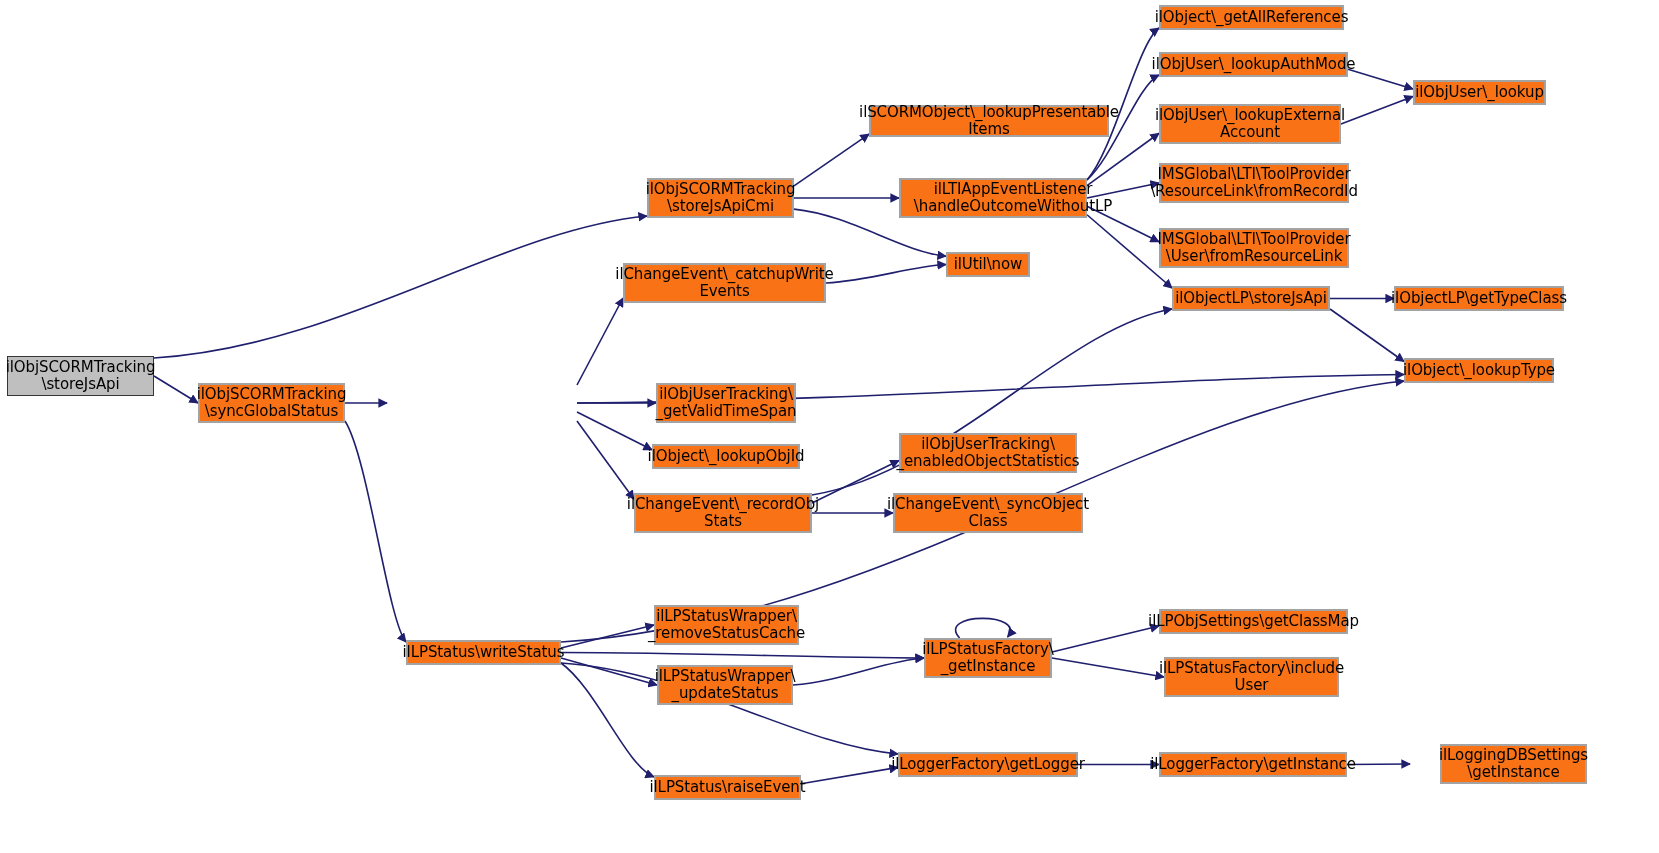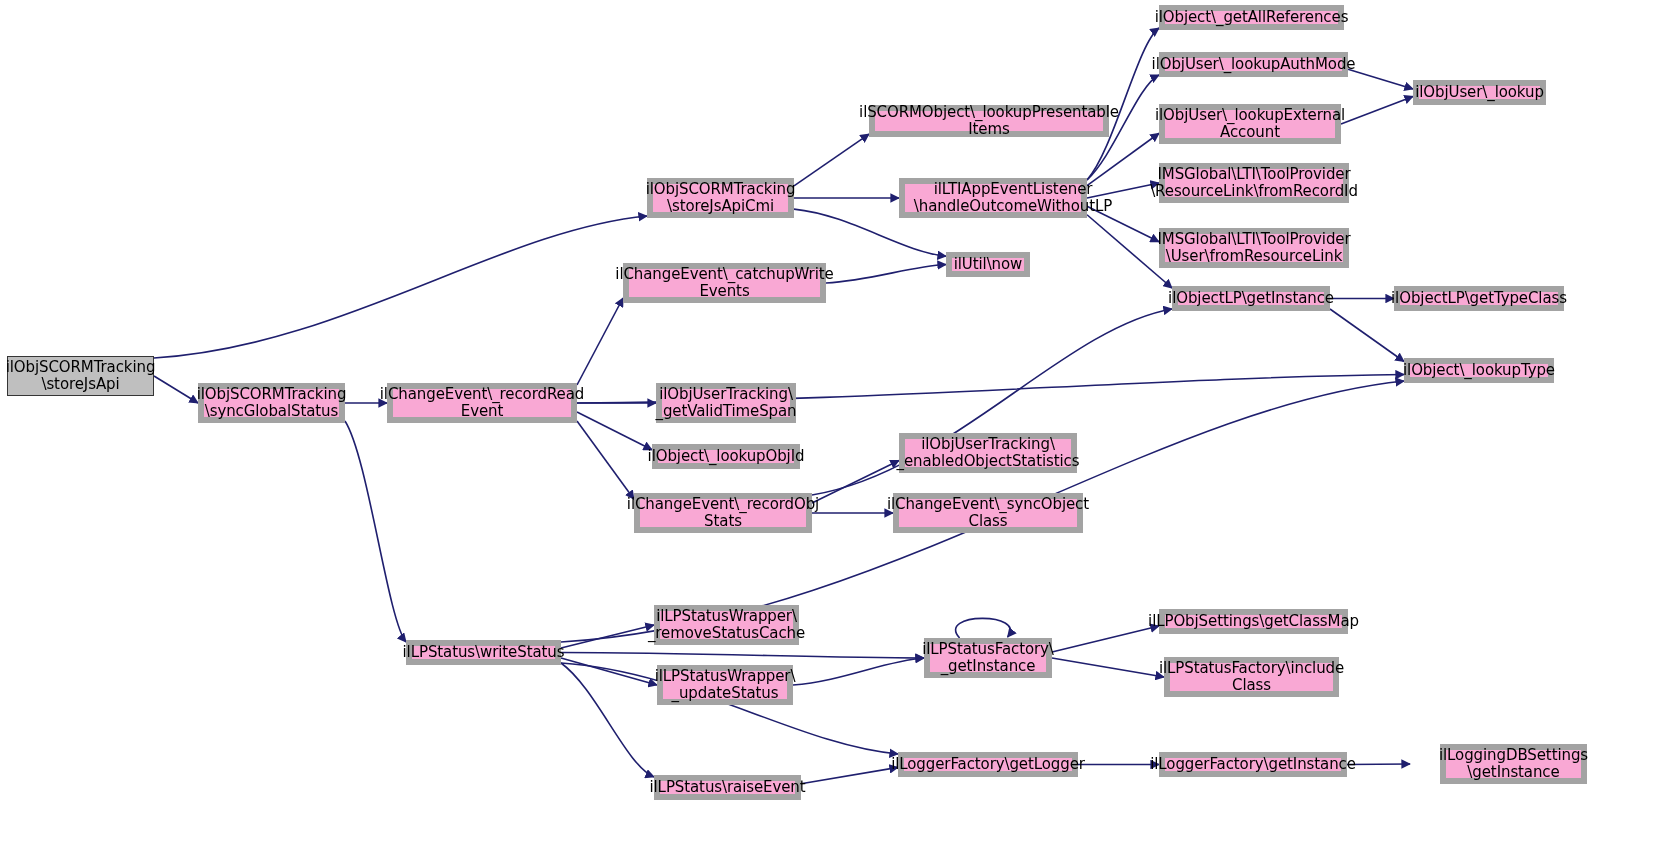--- a/index.html
+++ b/index.html
@@ -19,22 +19,22 @@
     position: absolute;
     left: 0;
     top: 0;
     width: 1659px;
     height: 853px;
     pointer-events: none;
   }
   .node {
     position: absolute;
     box-sizing: border-box;
-    border: 6px solid #a3a3a3;
-    background: #f9a8d4;
+    border: 2px solid #a3a3a3;
+    background: #f97316;
     color: #000000;
     display: flex;
     align-items: center;
     justify-content: center;
     text-align: center;
     font-size: 15px;
     line-height: 17px;
     letter-spacing: -0.1px;
     white-space: pre-line;
     padding: 0 3px;
@@ -102,56 +102,54 @@
       </g>
   </svg>
 <div class="node root" style="left: 7px; top: 356px; width: 147px; height: 40px;"><span class="node-label">ilObjSCORMTracking
 \storeJsApi</span></div>
     <div class="node" style="left: 198px; top: 383px; width: 147px; height: 40px;"><span class="node-label">ilObjSCORMTracking
 \syncGlobalStatus</span></div>
     <div class="node" style="left: 647px; top: 178px; width: 147px; height: 40px;"><span class="node-label">ilObjSCORMTracking
 \storeJsApiCmi</span></div>
     <div class="node" style="left: 623px; top: 263px; width: 203px; height: 40px;"><span class="node-label">ilChangeEvent\_catchupWrite
 Events</span></div>
-    <div class="node" style="left: 387px; top: 383px; width: 190px; height: 40px;"><span class="node-label">ilChangeEvent\_recordRead
-Event</span></div>
     <div class="node" style="left: 869px; top: 105px; width: 240px; height: 32px;"><span class="node-label">ilSCORMObject\_lookupPresentable
 Items</span></div>
     <div class="node" style="left: 899px; top: 178px; width: 188px; height: 40px; padding-left: 43px;"><span class="node-label">ilLTIAppEventListener
 \handleOutcomeWithoutLP</span></div>
     <div class="node" style="left: 946px; top: 252px; width: 84px; height: 25px;"><span class="node-label">ilUtil\now</span></div>
     <div class="node" style="left: 1159px; top: 5px; width: 185px; height: 25px;"><span class="node-label">ilObject\_getAllReferences</span></div>
     <div class="node" style="left: 1159px; top: 52px; width: 189px; height: 25px;"><span class="node-label">ilObjUser\_lookupAuthMode</span></div>
     <div class="node" style="left: 1159px; top: 104px; width: 182px; height: 40px;"><span class="node-label">ilObjUser\_lookupExternal
 Account</span></div>
     <div class="node" style="left: 1159px; top: 163px; width: 190px; height: 40px;"><span class="node-label">IMSGlobal\LTI\ToolProvider
 \ResourceLink\fromRecordId</span></div>
     <div class="node" style="left: 1159px; top: 228px; width: 190px; height: 40px;"><span class="node-label">IMSGlobal\LTI\ToolProvider
 \User\fromResourceLink</span></div>
     <div class="node" style="left: 1413px; top: 80px; width: 133px; height: 25px;"><span class="node-label">ilObjUser\_lookup</span></div>
-    <div class="node" style="left: 1172px; top: 286px; width: 158px; height: 25px;"><span class="node-label">ilObjectLP\getInstance</span></div>
+    <div class="node" style="left: 1172px; top: 286px; width: 158px; height: 25px;"><span class="node-label">ilObjectLP\storeJsApi</span></div>
     <div class="node" style="left: 1394px; top: 286px; width: 170px; height: 25px;"><span class="node-label">ilObjectLP\getTypeClass</span></div>
     <div class="node" style="left: 1404px; top: 358px; width: 150px; height: 25px;"><span class="node-label">ilObject\_lookupType</span></div>
     <div class="node" style="left: 656px; top: 383px; width: 140px; height: 40px;"><span class="node-label">ilObjUserTracking\
 _getValidTimeSpan</span></div>
     <div class="node" style="left: 652px; top: 444px; width: 148px; height: 25px;"><span class="node-label">ilObject\_lookupObjId</span></div>
     <div class="node" style="left: 634px; top: 493px; width: 178px; height: 40px;"><span class="node-label">ilChangeEvent\_recordObj
 Stats</span></div>
     <div class="node" style="left: 899px; top: 433px; width: 178px; height: 40px;"><span class="node-label">ilObjUserTracking\
 _enabledObjectStatistics</span></div>
     <div class="node" style="left: 893px; top: 493px; width: 190px; height: 40px;"><span class="node-label">ilChangeEvent\_syncObject
 Class</span></div>
     <div class="node" style="left: 406px; top: 640px; width: 155px; height: 25px;"><span class="node-label">ilLPStatus\writeStatus</span></div>
     <div class="node" style="left: 654px; top: 605px; width: 145px; height: 40px;"><span class="node-label">ilLPStatusWrapper\
 _removeStatusCache</span></div>
     <div class="node" style="left: 657px; top: 665px; width: 136px; height: 40px;"><span class="node-label">ilLPStatusWrapper\
 _updateStatus</span></div>
     <div class="node" style="left: 924px; top: 638px; width: 128px; height: 40px;"><span class="node-label">ilLPStatusFactory\
 _getInstance</span></div>
     <div class="node" style="left: 1159px; top: 609px; width: 189px; height: 25px;"><span class="node-label">ilLPObjSettings\getClassMap</span></div>
     <div class="node" style="left: 1164px; top: 657px; width: 175px; height: 40px;"><span class="node-label">ilLPStatusFactory\include
-Class</span></div>
+User</span></div>
     <div class="node" style="left: 898px; top: 752px; width: 180px; height: 25px;"><span class="node-label">ilLoggerFactory\getLogger</span></div>
     <div class="node" style="left: 654px; top: 775px; width: 147px; height: 25px;"><span class="node-label">ilLPStatus\raiseEvent</span></div>
     <div class="node" style="left: 1159px; top: 752px; width: 188px; height: 25px;"><span class="node-label">ilLoggerFactory\getInstance</span></div>
     <div class="node" style="left: 1410px; top: 744px; width: 147px; height: 40px; margin-left: 30px;"><span class="node-label">ilLoggingDBSettings
 \getInstance</span></div>
   </div>
 
 </body></html>

